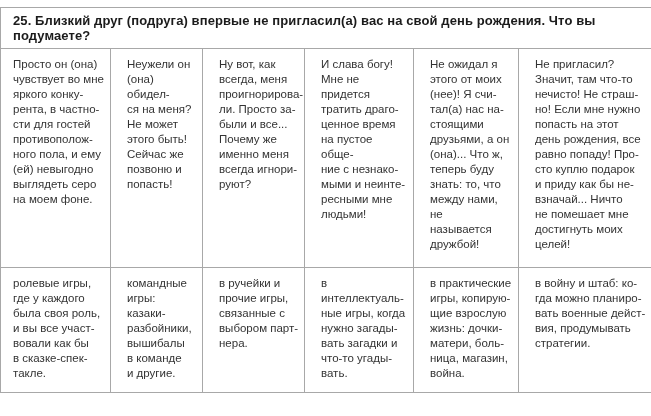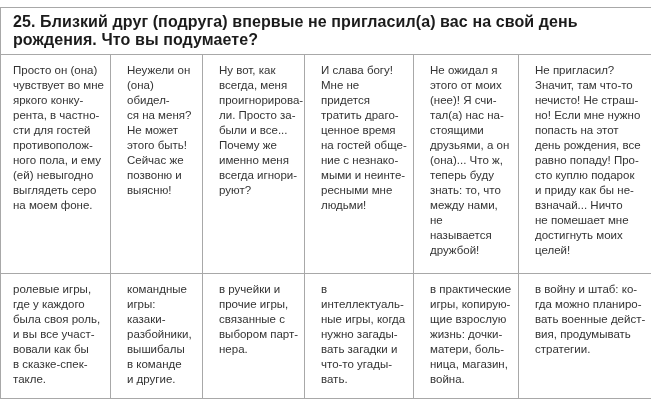--- a/index.html
+++ b/index.html
@@ -23,21 +23,21 @@
     width: 651px;
     margin-top: 7px;
   }
   table.quiz th,
   table.quiz td {
     border: 1px solid var(--border, #a8a8a8);
     box-sizing: border-box;
   }
   th.question-head {
     text-align: left;
-    font-size: 16px;
+    font-size: 13px;
     font-weight: bold;
     color: var(--heading_text, #1b1b1b);
     padding: 5px 10px 5px 12px;
     height: 30px;
     vertical-align: middle;
     letter-spacing: 0.1px;
   }
   td.answer {
     vertical-align: top;
     padding: 8px 5px 6px 16px;
@@ -80,35 +80,35 @@
 (ей) невыгодно
 выглядеть серо
 на моем фоне.</td>
         <td class="answer">Неужели он
 (она) обидел-
 ся на меня?
 Не может
 этого быть!
 Сейчас же
 позвоню и
-выясню!</td>
+попасть!</td>
         <td class="answer">Ну вот, как
 всегда, меня
 проигнорирова-
 ли. Просто за-
 были и все...
 Почему же
 именно меня
 всегда игнори-
 руют?</td>
         <td class="answer">И слава богу!
 Мне не придется
 тратить драго-
 ценное время
-на гостей обще-
+на пустое обще-
 ние с незнако-
 мыми и неинте-
 ресными мне
 людьми!</td>
         <td class="answer">Не ожидал я
 этого от моих
 (нее)! Я счи-
 тал(а) нас на-
 стоящими
 друзьями, а он

